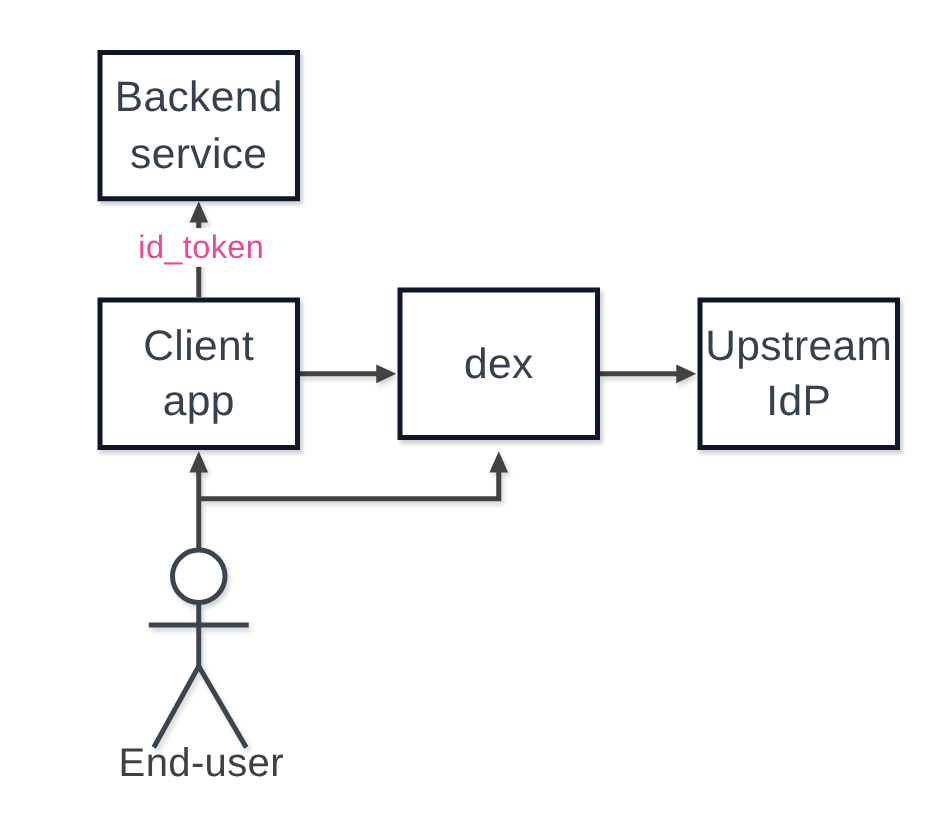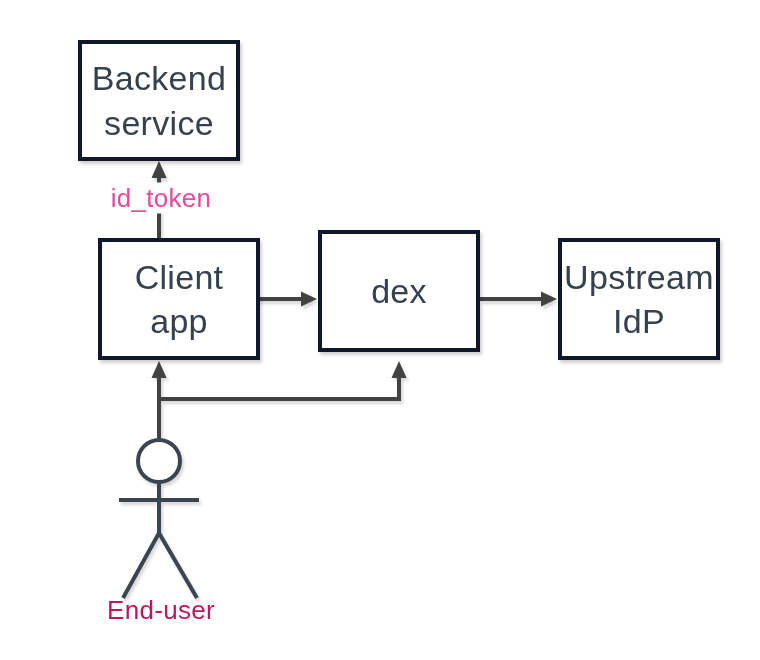--- a/index.html
+++ b/index.html
@@ -31,43 +31,43 @@
     justify-content: center;
     text-align: center;
     font-size: 34px;
     line-height: 1.3;
     letter-spacing: 0.3px;
     color: #36414e;
     white-space: pre-line;
     box-shadow: 2px 3px 3px rgba(0,0,0,0.18);
   }
   .node-backend  { left: 78px;  top: 40px;  width: 162px; height: 121px; }
-  .node-client   { left: 78px;  top: 238px; width: 162px; height: 122px; margin-left: 20px; }
+  .node-client   { left: 78px;  top: 238px; width: 162px; height: 122px; }
   .node-dex      { left: 318px; top: 230px; width: 162px; height: 122px; }
   .node-upstream { left: 558px; top: 238px; width: 162px; height: 122px; }
   .edge-label {
     position: absolute;
     left: 161px;
     top: 198px;
     transform: translate(-50%, -50%);
     background: #ffffff;
     padding: 0 5px;
     font-size: 26px;
     letter-spacing: 0.3px;
     color: #ec4899;
     white-space: nowrap;
   }
   .actor-label {
     position: absolute;
     left: 161px;
     top: 610px;
     transform: translate(-50%, -50%);
-    font-size: 26px;
+    font-size: 32px;
     letter-spacing: 0.3px;
-    color: #be185d;
+    color: #404040;
     white-space: nowrap;
   }
 </style>
 </head>
 <body>
 
 <div class="canvas">
 
   <svg class="edge-layer" width="760" height="660" viewBox="0 0 760 660">
 

